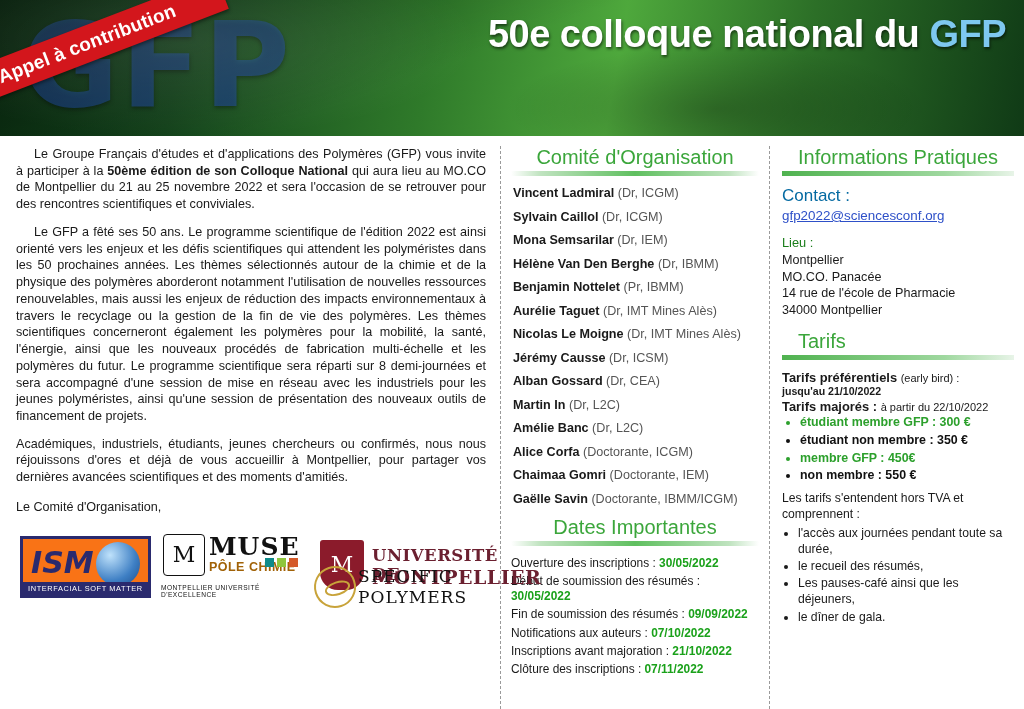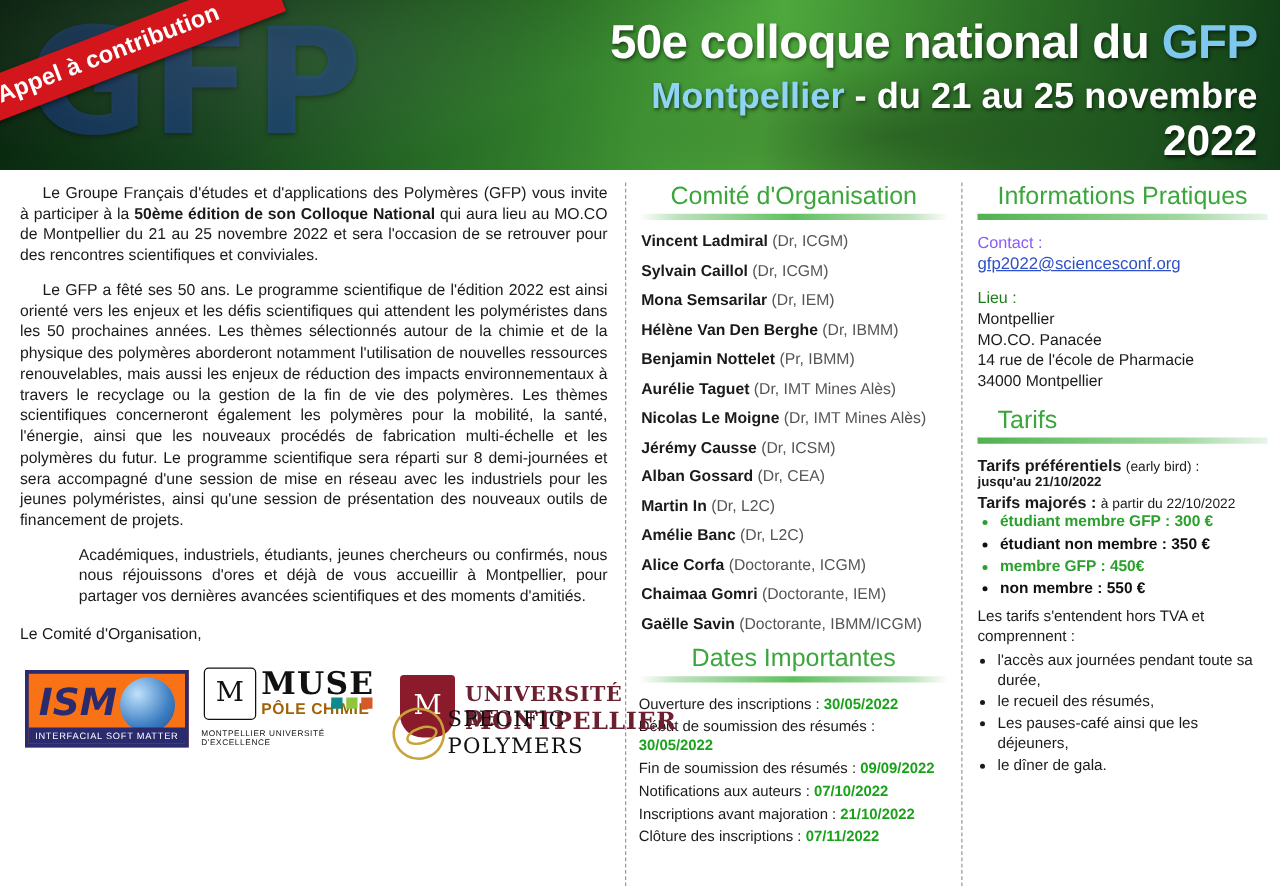--- a/index.html
+++ b/index.html
@@ -115,21 +115,21 @@
     font-size: 15.5px;
     margin: 4px 0 12px 0;
   }
   .para {
     font-size: 12.6px;
     line-height: 1.33;
     text-align: justify;
     margin: 0 0 11px 0;
     text-indent: 18px;
   }
-  .para.noindent { text-indent: 0; margin-left: 47px; }
+  .para.noindent { text-indent: 0; }
   .para b { font-weight: bold; }
   .signature {
     font-size: 12.6px;
     margin: 14px 0 0 0;
   }
   
   .logos {
     display: flex;
     align-items: flex-end;
     gap: 10px;
@@ -268,21 +268,21 @@
   .member b { font-weight: bold; }
   .member span.aff { color: #555555; }
   
   .dates { margin-top: 4px; }
   .date-row {
     font-size: 11.9px;
     margin: 0 0 3.5px 0;
     line-height: 1.25;
   }
   .date-row .dv { color: #1aa11a; font-weight: bold; }
-  .contact-label { color: #8b5cf6; font-size: 13px; margin-bottom: 2px; }
+  .contact-label { color: #0369a1; font-size: 17px; margin-bottom: 2px; }
   .mail-link {
     color: #2e50c8; text-decoration: underline; font-size: 13.4px;
     display: block; margin-bottom: 12px;
   }
   .lieu-label { color: #1a7d1a; font-size: 12.8px; margin-bottom: 2px; }
   .addr { font-size: 12.6px; line-height: 1.32; margin-bottom: 12px; }
   .tarif-head {
     font-size: 12.9px; font-weight: bold; margin: 0;
   }
   .tarif-head .sub { font-weight: normal; font-size: 11px; }
@@ -298,21 +298,20 @@
   ul.note-list li { font-size: 12.2px; line-height: 1.33; margin-bottom: 1px; }
 </style>
 </head>
 <body>
 
 <div class="banner">
   <div class="banner-ghost">GFP</div>
   <div class="ribbon">Appel à contribution</div>
   <div class="banner-text">
     <div class="banner-line1"><span>50e colloque national du </span><span class="hl">GFP</span></div>
-    <div class="banner-line2"><span>Montpellier</span><span class="white"> - du 21 au 25 novembre </span><span class="banner-year">2022</span></div>
   </div>
 </div>
 
 <div class="content">
 
   <div class="col-left">
 
     <p class="para"><span>Le Groupe Français d'études et d'applications des Polymères (GFP) vous invite à participer à la </span><b>50ème édition de son Colloque National</b><span> qui aura lieu au MO.CO de Montpellier du 21 au 25 novembre 2022 et sera l'occasion de se retrouver pour des rencontres scientifiques et conviviales.</span></p>
 
     <p class="para">Le GFP a fêté ses 50 ans. Le programme scientifique de l'édition 2022 est ainsi orienté vers les enjeux et les défis scientifiques qui attendent les polyméristes dans les 50 prochaines années. Les thèmes sélectionnés autour de la chimie et de la physique des polymères aborderont notamment l'utilisation de nouvelles ressources renouvelables, mais aussi les enjeux de réduction des impacts environnementaux à travers le recyclage ou la gestion de la fin de vie des polymères. Les thèmes scientifiques concerneront également les polymères pour la mobilité, la santé, l'énergie, ainsi que les nouveaux procédés de fabrication multi-échelle et les polymères du futur. Le programme scientifique sera réparti sur 8 demi-journées et sera accompagné d'une session de mise en réseau avec les industriels pour les jeunes polyméristes, ainsi qu'une session de présentation des nouveaux outils de financement de projets.</p>

